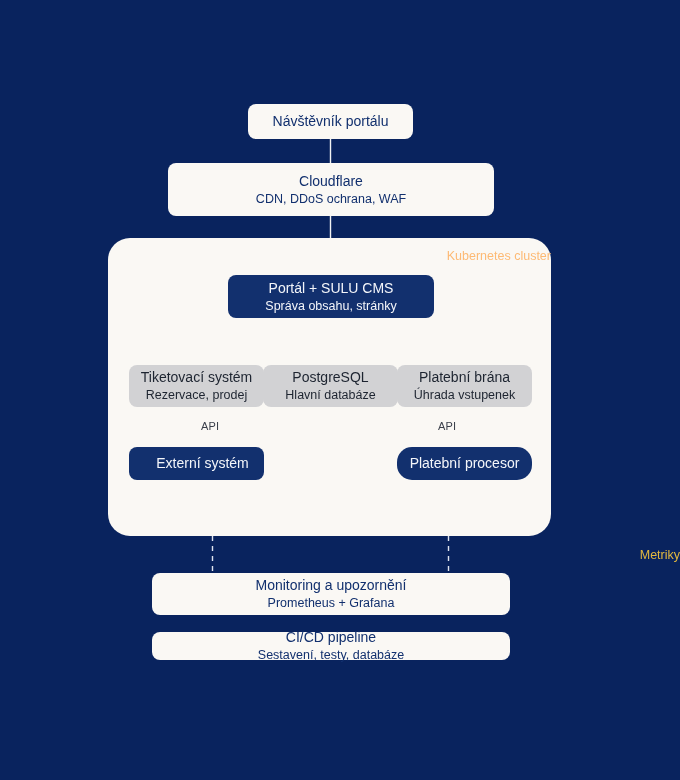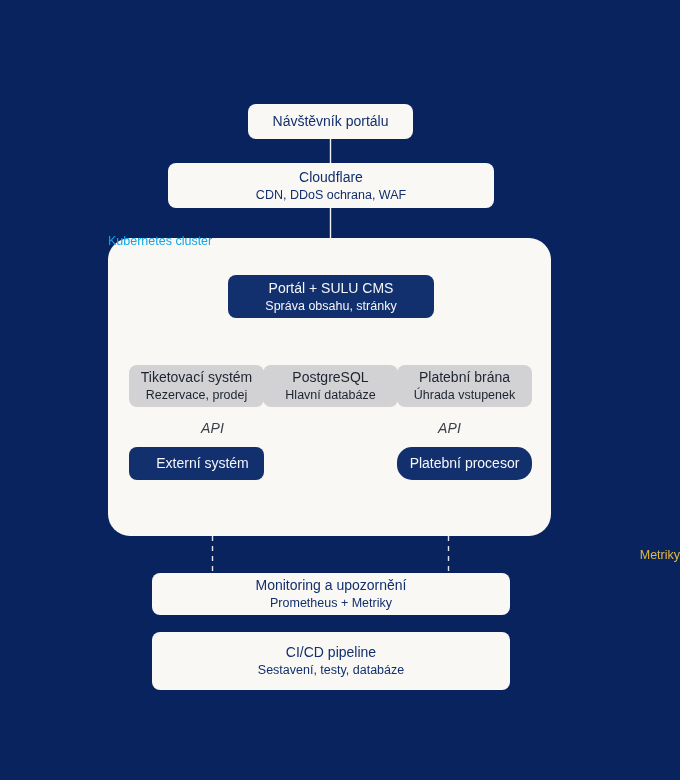--- a/index.html
+++ b/index.html
@@ -58,32 +58,31 @@
     left: 108px;
     top: 238px;
     width: 443px;
     height: 298px;
     background: #faf8f4;
     border-radius: 22px;
   }
   #cluster-title {
     position: absolute;
     left: 108px;
-    top: 234px;
+    top: 249px;
     width: 443px;
-    text-align: left;
+    text-align: right;
     font-size: 12.5px;
-    color: #0ea5e9;
+    color: #fdba74;
   }
   .edge-label {
     position: absolute;
-    font-size: 14px;
+    font-size: 11px;
     color: #3a3f4a;
     letter-spacing: .2px;
-    font-style: italic;
   }
   #metriky-label {
     position: absolute;
     left: 0;
     top: 548px;
     width: 680px;
     text-align: right;
     font-size: 12.5px;
     color: #e3b93f;
   }
@@ -113,21 +112,21 @@
     <line x1="448.5" y1="536" x2="448.5" y2="576" stroke="#dfe4ef" stroke-width="1.4" stroke-dasharray="5 5"></line>
   </svg>
 
   <div id="cluster-panel"></div>
   <div id="cluster-title">Kubernetes cluster</div>
 
   <div class="node cream" style="left:248px; top:104px; width:165px; height:35px;">
     <span class="t1">Návštěvník portálu</span>
   </div>
 
-  <div class="node cream" style="left:168px; top:163px; width:326px; height:45px;">
+  <div class="node cream" style="left:168px; top:163px; width:326px; height:53px;">
     <span class="t1">Cloudflare</span>
     <span class="t2">CDN, DDoS ochrana, WAF</span>
   </div>
 
   <div class="node navy" style="left:228px; top:275px; width:206px; height:43px;">
     <span class="t1">Portál + SULU CMS</span>
     <span class="t2">Správa obsahu, stránky</span>
   </div>
 
   <div class="node grey" style="left:129px; top:365px; width:135px; height:42px;">
@@ -153,21 +152,21 @@
   </div>
 
   <div class="node navy" style="left:397px; top:447px; width:135px; height:33px;border-radius:15px;">
     <span class="t1">Platební procesor</span>
   </div>
 
   <div id="metriky-label">Metriky</div>
 
   <div class="node cream" style="left:152px; top:573px; width:358px; height:42px;">
     <span class="t1">Monitoring a upozornění</span>
-    <span class="t2">Prometheus + Metriky</span>
+    <span class="t2">Prometheus + Grafana</span>
   </div>
 
-  <div class="node cream" style="left:152px; top:632px; width:358px; height:58px;">
+  <div class="node cream" style="left:152px; top:632px; width:358px; height:28px;">
     <span class="t1">CI/CD pipeline</span>
     <span class="t2">Sestavení, testy, databáze</span>
   </div>
 
 </div>
 
 </body></html>

